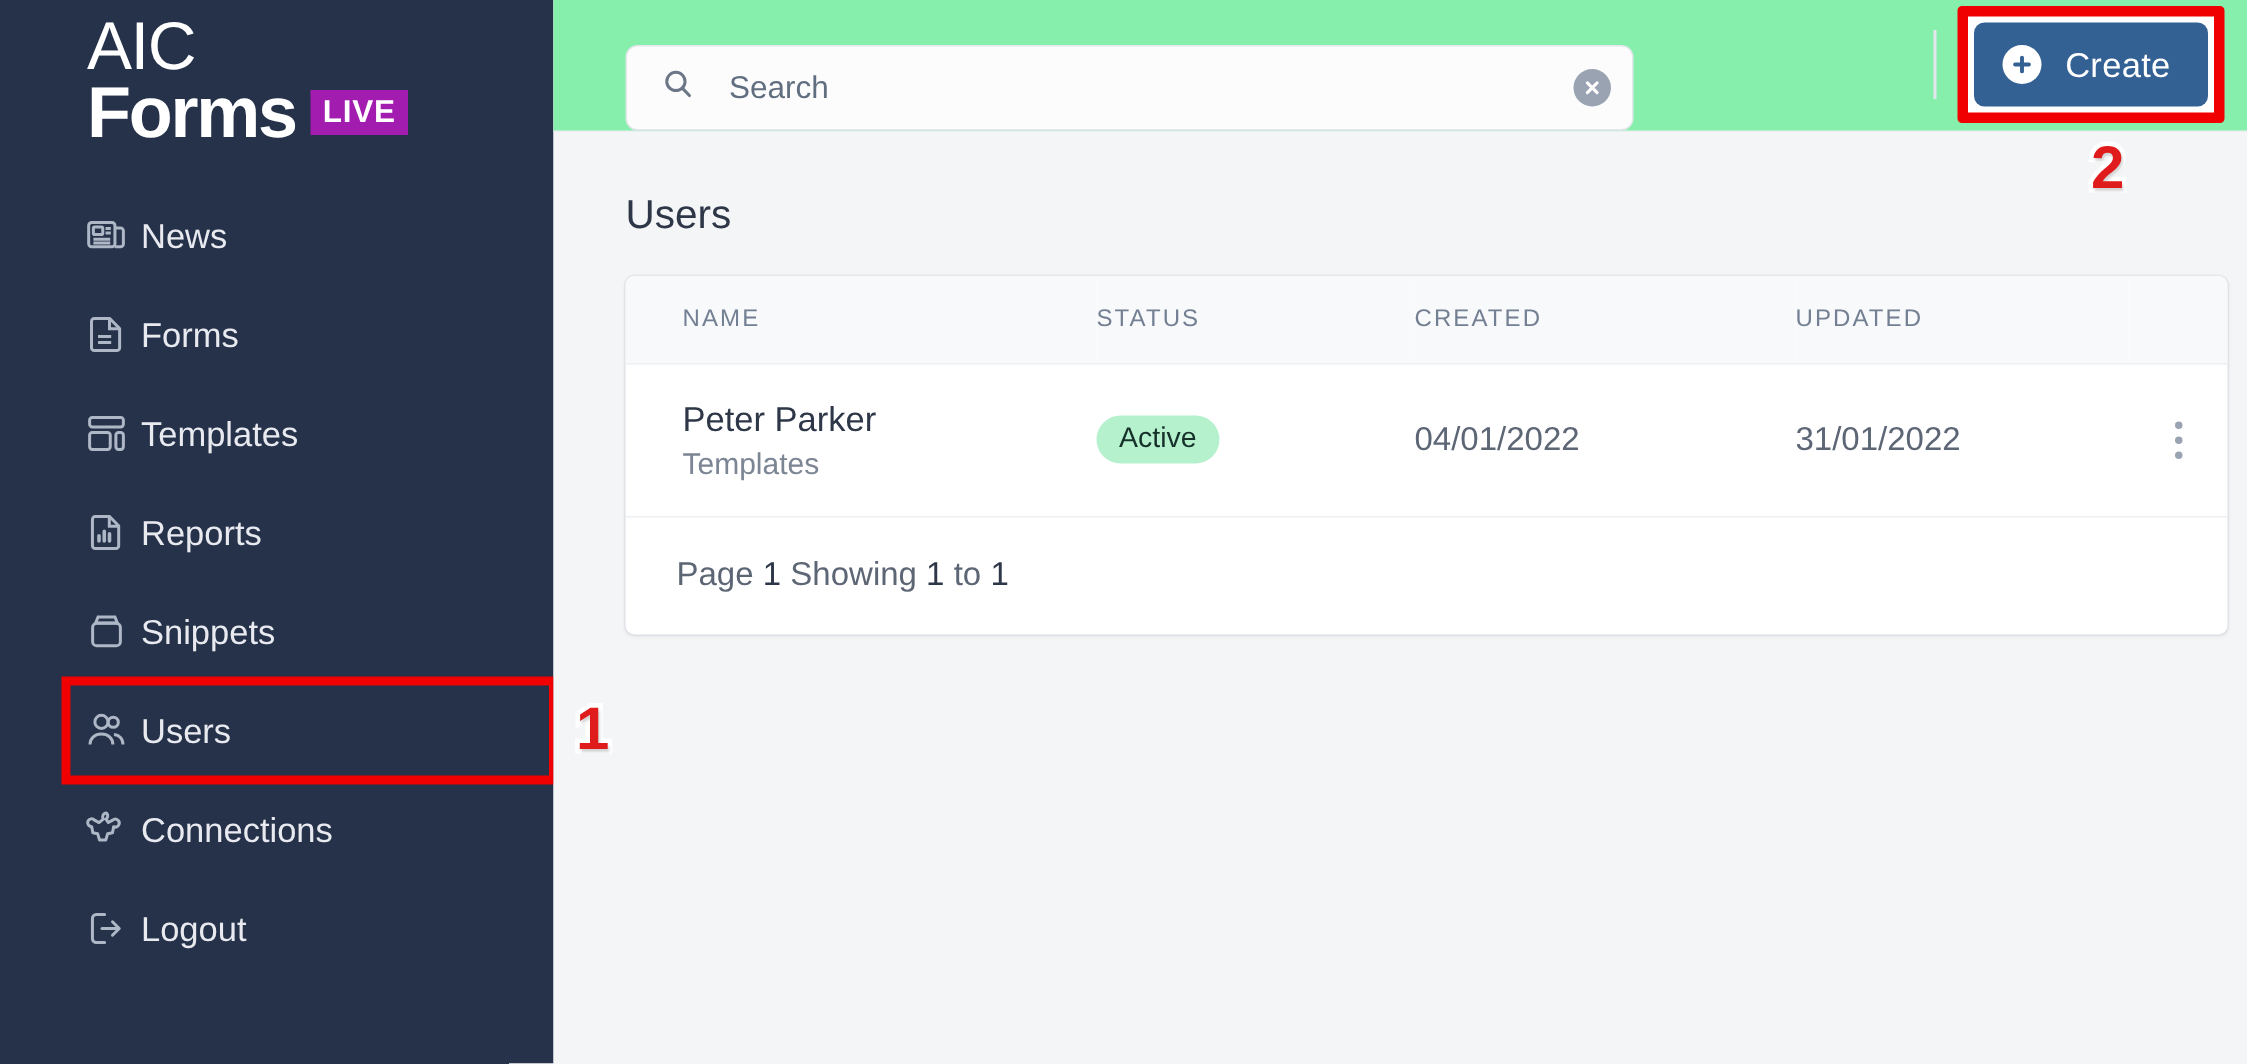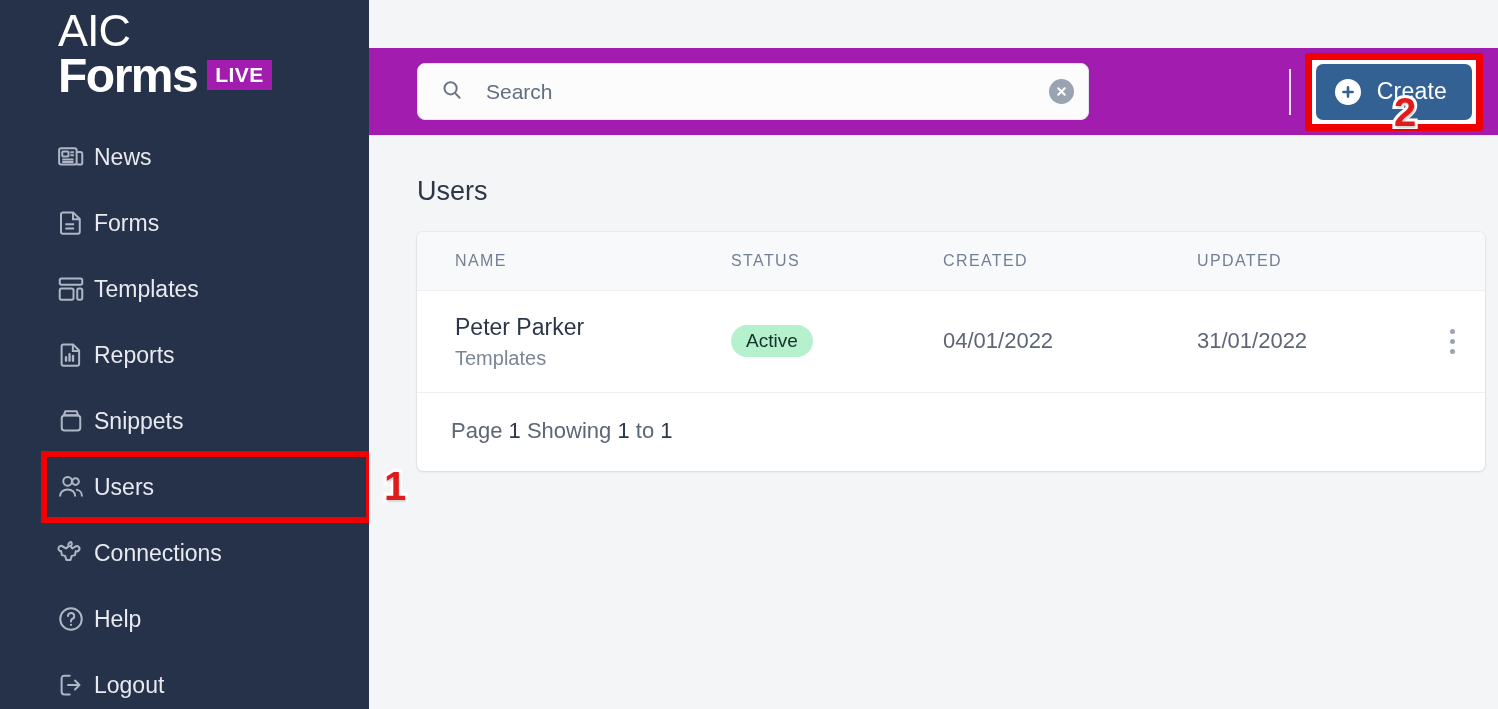--- a/index.html
+++ b/index.html
@@ -65,27 +65,26 @@
 
   
   .main {
     flex: 1 1 auto;
     height: 709px;
     background: #f4f5f7;
     position: relative;
   }
   .topbar {
     height: 88px;
-    background: #a21caf;
+    background: #86efac;
     display: flex;
-    align-items: center;
+    align-items: flex-end;
     padding: 0 0 0 48px;
     position: relative;
     border-bottom: 1px solid #eceef1;
-    margin-top: 48px;
   }
   .search-wrap {
     position: relative;
     width: 672px;
     height: 57px;
   }
   .search-box {
     width: 672px; height: 57px;
     background: #fcfcfd;
     border: 1px solid #e3e6ea;
@@ -305,30 +304,20 @@
 
       <div class="nav-item">
         <span class="ic">
           <svg width="30" height="30" viewBox="0 0 24 24" fill="none" stroke="#aeb7c6" stroke-width="1.6" stroke-linejoin="round">
             <path d="M12 3.2a2.1 2.1 0 0 0-1.7 3.3L8 8.3 5.6 7a2.1 2.1 0 1 0-1.5 3.5l.6 3.2 2.6.6 1 3.3h3.3l1-3.3 2.6-.6.6-3.2A2.1 2.1 0 1 0 15.3 7L13 8.3l-1.3-1.8A2.1 2.1 0 0 0 12 3.2z"></path>
           </svg>
         </span>
         <span class="nav-label">Connections</span>
       </div>
 
-      <div class="nav-item">
-        <span class="ic">
-          <svg width="30" height="30" viewBox="0 0 24 24" fill="none" stroke="#aeb7c6" stroke-width="1.6">
-            <circle cx="12" cy="12" r="8.6"></circle>
-            <path d="M9.6 9.6a2.5 2.5 0 1 1 3.3 2.4c-.6.3-.9.8-.9 1.5v.4" stroke-linecap="round"></path>
-            <circle cx="12" cy="16.6" r="0.9" fill="#aeb7c6" stroke="none"></circle>
-          </svg>
-        </span>
-        <span class="nav-label">Help</span>
-      </div>
 
       <div class="nav-item">
         <span class="ic">
           <svg width="30" height="30" viewBox="0 0 24 24" fill="none" stroke="#aeb7c6" stroke-width="1.6" stroke-linecap="round" stroke-linejoin="round">
             <path d="M11 4.5H6.6A2.1 2.1 0 0 0 4.5 6.6v10.8A2.1 2.1 0 0 0 6.6 19.5H11"></path>
             <path d="M15.2 8.4L18.8 12l-3.6 3.6"></path>
             <path d="M18.4 12H9.6"></path>
           </svg>
         </span>
         <span class="nav-label">Logout</span>

